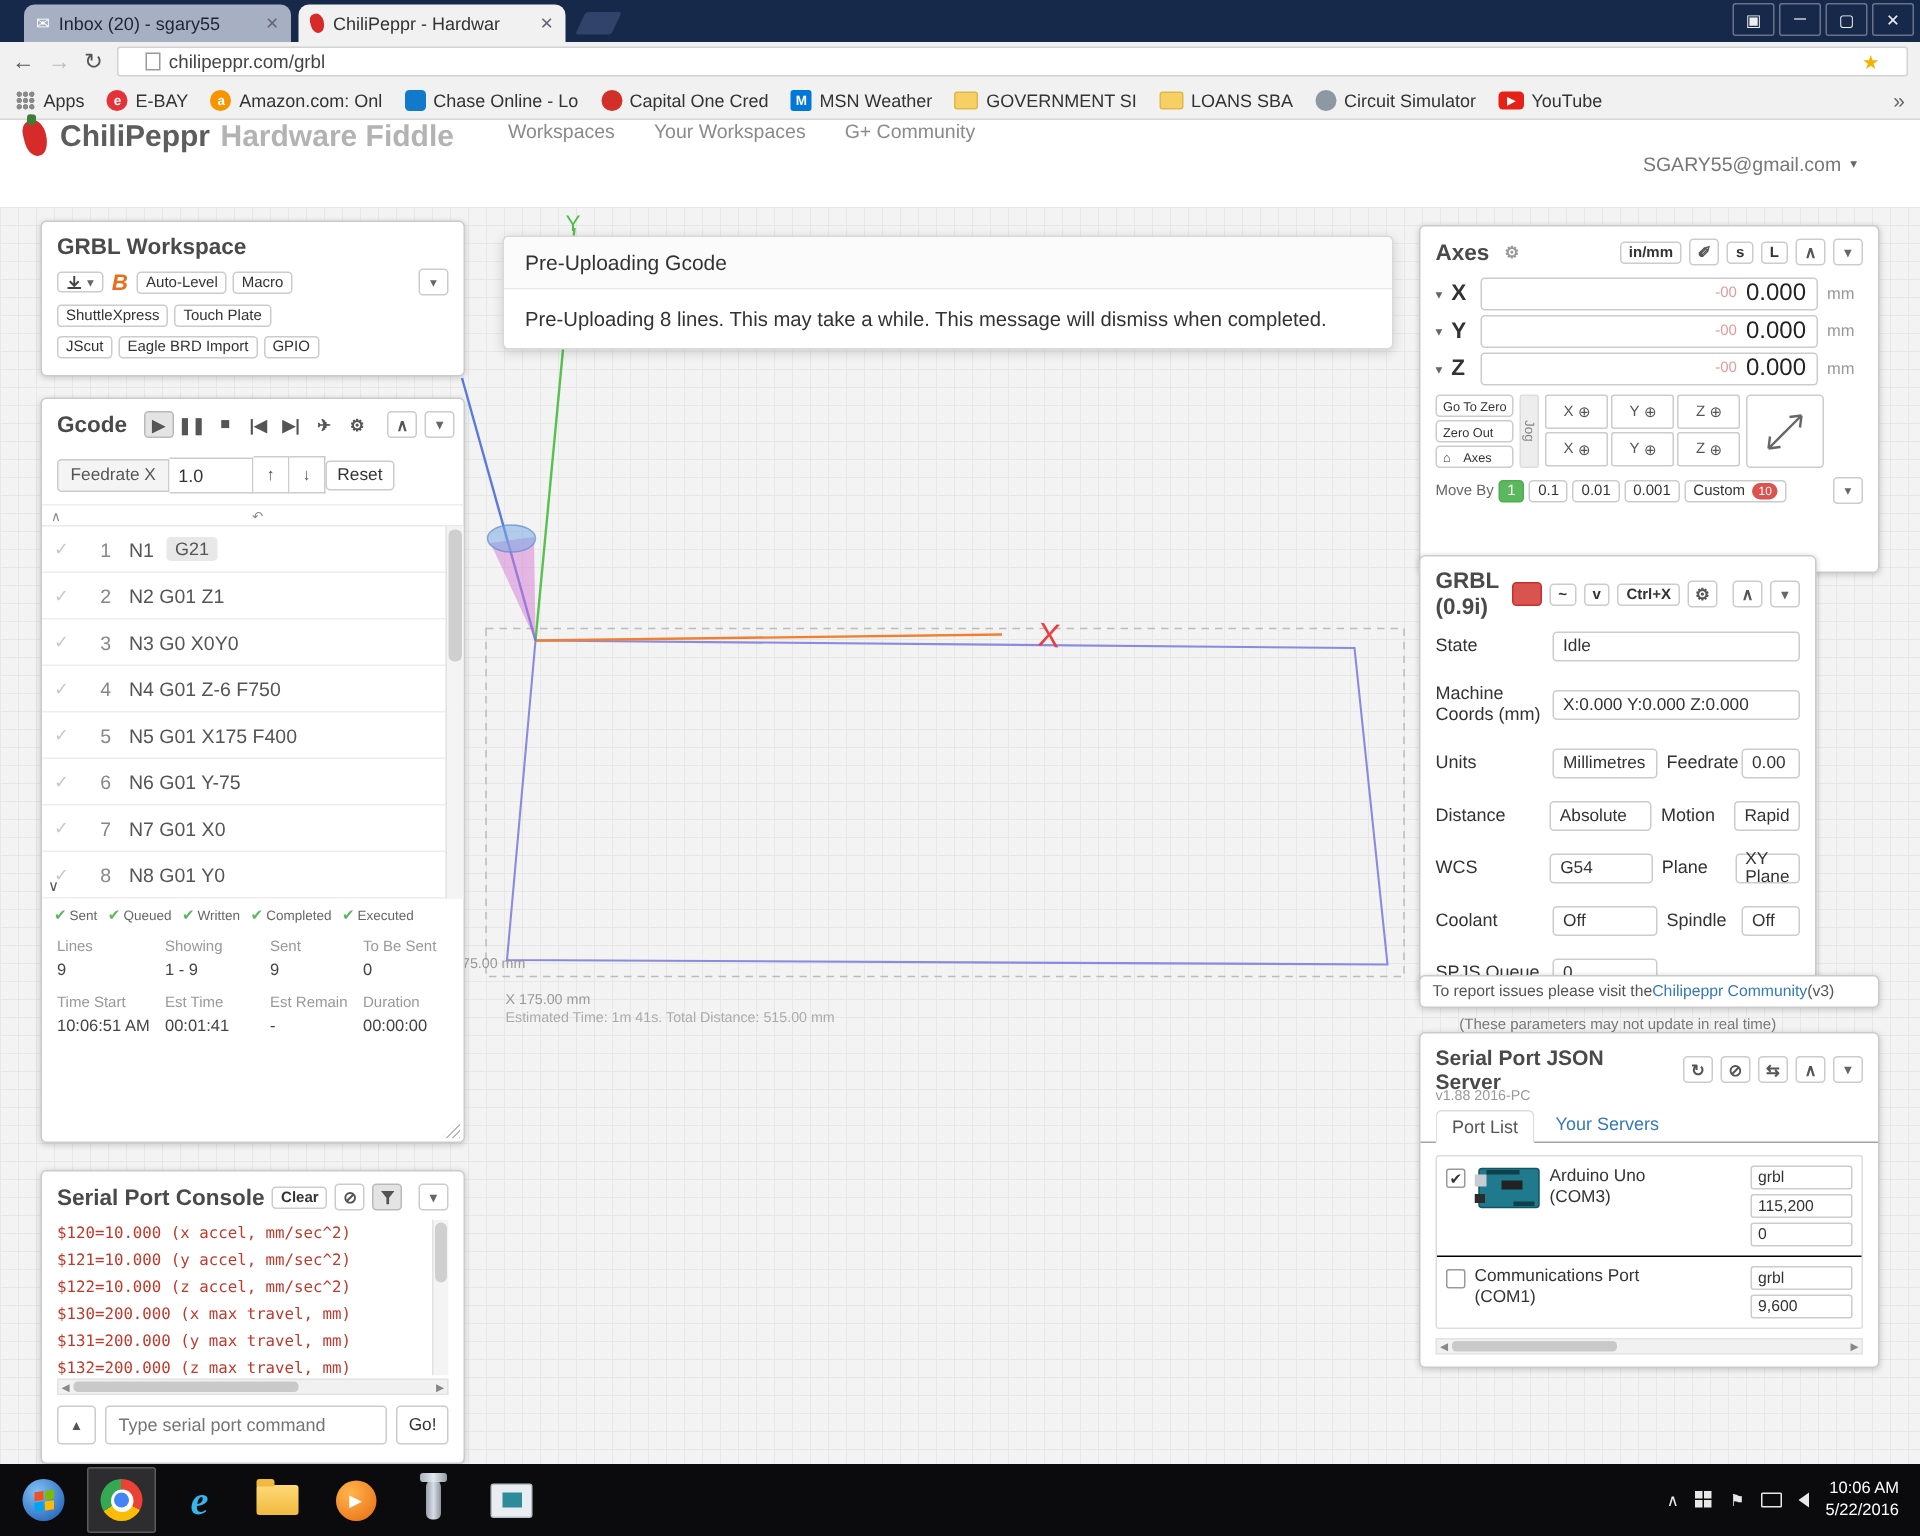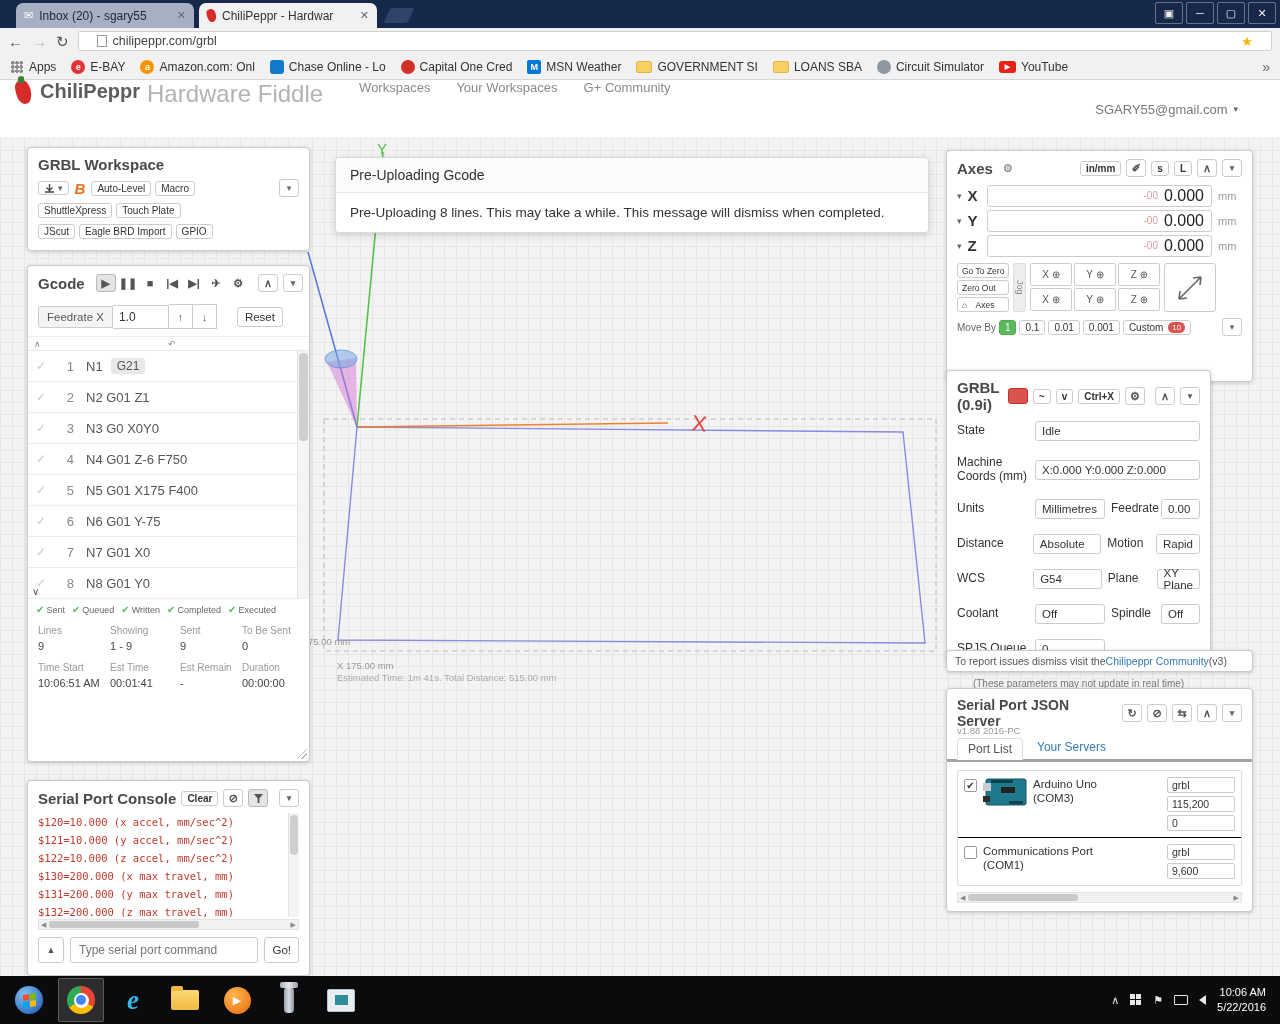--- a/index.html
+++ b/index.html
@@ -49,21 +49,21 @@
 .bi.folder{width:16px;height:12px;background:#f7d064;border:1px solid #dfb84a;border-radius:2px}
 .bi.circuit{background:#8d98a3}
 .bi.yt{width:17px;height:12px;background:#e62117;border-radius:3px;font-size:7px}
 .bm-more{margin-left:auto;color:#666;font-size:14px}
 
 
 .page-header{position:absolute;left:0;top:80px;width:100%;height:58px;background:#fff;display:flex;padding:0 16px;z-index:2}
 .pepper{width:15px;height:24px;margin-right:9px}
 .pepper::before{content:"";position:absolute;top:-4px;left:5px;width:6px;height:7px;background:#3e7d35;border-radius:2px;transform:rotate(18deg)}
 .brand{font-size:20px;font-weight:bold;color:#5d5d5d}
-.brand-suffix{font-size:24px;color:#b3b3b3;margin-left:7px;font-weight:normal}
+.brand-suffix{font-size:20px;color:#b3b3b3;margin-left:7px;font-weight:bold}
 .site-nav{display:flex;gap:26px;margin-left:36px;font-size:13px;color:#8a8a8a}
 .account{margin-left:auto;font-size:13px;color:#777;display:flex;align-items:center;gap:6px;margin-right:26px}
 
 
 .grid-bg{position:absolute;left:0;top:138px;width:100%;height:838px;background-color:#f3f3f3;background-image:
  linear-gradient(#e7e7e7 1px,transparent 1px),
  linear-gradient(90deg,#e7e7e7 1px,transparent 1px),
  linear-gradient(#dcdcdc 1px,transparent 1px),
  linear-gradient(90deg,#dcdcdc 1px,transparent 1px);
  background-size:12px 12px,12px 12px,60px 60px,60px 60px}
@@ -91,21 +91,21 @@
 #wsPanel .row{display:flex;align-items:center;gap:4px;padding:0 10px 6px;flex-wrap:wrap}
 .orangeB{color:#e8701a;font-weight:bold;font-style:italic;font-size:15px;margin:0 2px}
 
 
 #gcPanel{left:27px;top:265px;width:283px;height:497px}
 .gc-icons{display:flex;gap:2px;margin-left:6px}
 .fr-row{display:flex;align-items:center;padding:6px 10px 7px;gap:0}
 .addon{border:1px solid #ccc;background:#f4f4f4;border-radius:3px 0 0 3px;font-size:11.5px;color:#555;padding:4px 8px}
 .fr-input{width:56px;border:1px solid #ccc;border-left:none;font-size:12px;padding:4px 6px;color:#333}
 .stepbtn{border:1px solid #ccc;border-left:none;background:#fff;width:24px;height:25px;display:flex;align-items:center;justify-content:center;font-size:11px;color:#555}
-.reset{margin-left:20px}
+.reset{margin-left:0}
 .subbar{height:14px;display:flex;align-items:center;padding:0 6px;color:#888;font-size:9px;border-top:1px solid #eee}
 .gtable{position:relative;border-top:1px solid #e8e8e8}
 .grow{display:flex;align-items:center;height:31px;border-bottom:1px solid #ededed;font-size:13px;color:#555;padding-right:14px}
 .gchk{width:26px;text-align:center;color:#c8c8c8;font-size:12px}
 .gnum{width:20px;text-align:right;color:#888}
 .gtxt{margin-left:12px;white-space:nowrap}
 .gbadge{background:#e8e8e8;border-radius:3px;padding:1px 6px;color:#555;margin-left:8px;font-size:12px}
 .gbadge:empty{display:none}
 .vsb{position:absolute;right:0;top:0;bottom:0;width:12px;background:#f4f4f4;border-left:1px solid #e2e2e2}
 .vsb .thumb{position:absolute;left:1px;right:1px;top:2px;height:88px;background:#cfcfcf;border-radius:4px}
@@ -156,21 +156,21 @@
 .fbox{border:1px solid #ccc;border-radius:3px;height:20px;display:flex;align-items:center;padding:0 6px;font-size:11.5px;color:#333;background:#fff}
 .fbox.fill{flex:1}
 .fbox.w70{width:70px}
 .note{font-size:10px;color:#777;text-align:center;padding:4px 0 0}
 #rptCard{left:946px;top:650px;width:307px;height:22px;display:flex;align-items:center;padding:0 8px;font-size:10.5px;color:#555;white-space:nowrap;overflow:hidden}
 .link{color:#337ab7}
 
 
 #spPanel{left:946px;top:688px;width:307px;height:224px}
 .ver{font-size:9.5px;color:#999;font-weight:normal;padding:0 10px;margin-top:-4px}
-.sp-tabs{display:flex;align-items:flex-end;gap:14px;padding:4px 10px 0;border-bottom:3px solid #a3a3a3;height:26px}
+.sp-tabs{display:flex;align-items:flex-end;gap:14px;padding:4px 10px 0;border-bottom:1px solid #a3a3a3;height:26px}
 .sp-tab{border:1px solid #ddd;border-bottom:1px solid #fff;border-radius:4px 4px 0 0;padding:3px 10px;font-size:12px;color:#555;background:#fff;margin-bottom:-1px}
 .sp-link{font-size:12px;color:#337ab7;padding-bottom:5px}
 .ports{border:1px solid #ddd;margin:8px 10px 0;border-radius:2px}
 .port{display:flex;align-items:flex-start;padding:6px;gap:6px}
 .port+.port{border-top:1px solid #000000}
 .cb{width:13px;height:13px;border:1px solid #999;border-radius:2px;font-size:10px;display:flex;align-items:center;justify-content:center;color:#333;background:#fff;flex:none;margin-top:2px}
 .pname{font-size:11.5px;color:#333;width:92px;line-height:1.25}
 .pcol{margin-left:auto;display:flex;flex-direction:column;gap:3px}
 .pin{width:68px;height:16px;border:1px solid #ccc;border-radius:2px;font-size:10.5px;color:#333;display:flex;align-items:center;padding:0 4px;background:#fff}
 
@@ -667,21 +667,21 @@
       </div>
       <div class="frow">
           <span class="flabel">SPJS Queue</span>
           <span class="fbox w70">0</span>
         </div>
       <div class="note">(These parameters may not update in real time)</div>
     </div>
   </div>
 
   <div class="panel" id="rptCard">
-    <span>To report issues dismiss visit the </span>
+    <span>To report issues please visit the </span>
       <span class="link">Chilipeppr Community</span>
       <span> (v3)</span>
   </div>
 
   <div class="panel" id="spPanel">
     <div class="ph" style="padding-bottom:0">
       <span style="font-size:14px">Serial Port JSON Server</span>
       <span class="spacer"></span>
       <span class="icb bd">↻</span>
       <span class="icb bd">⊘</span>

